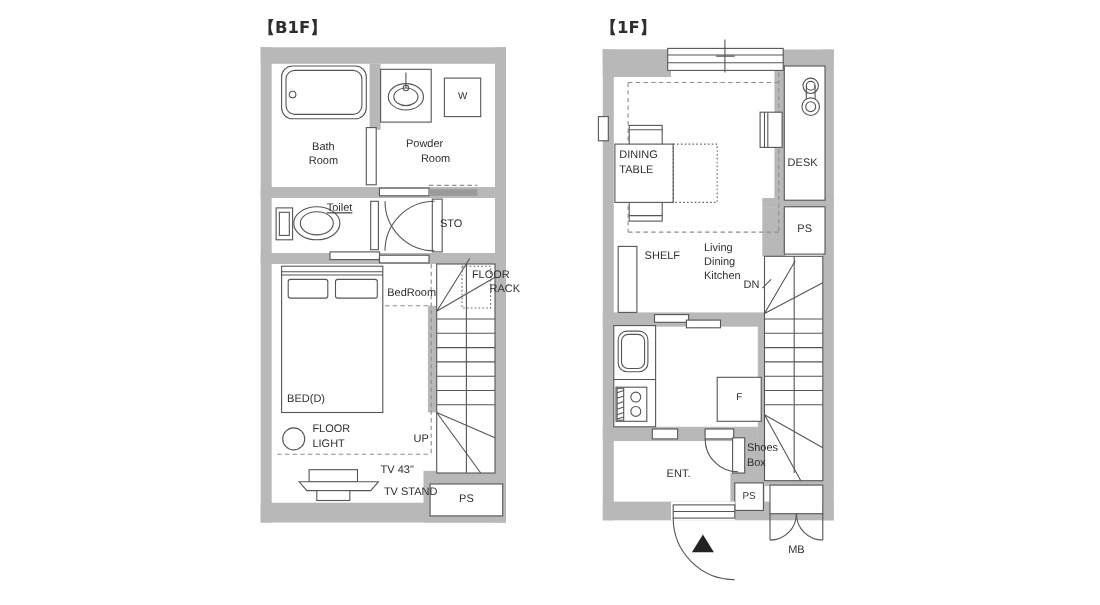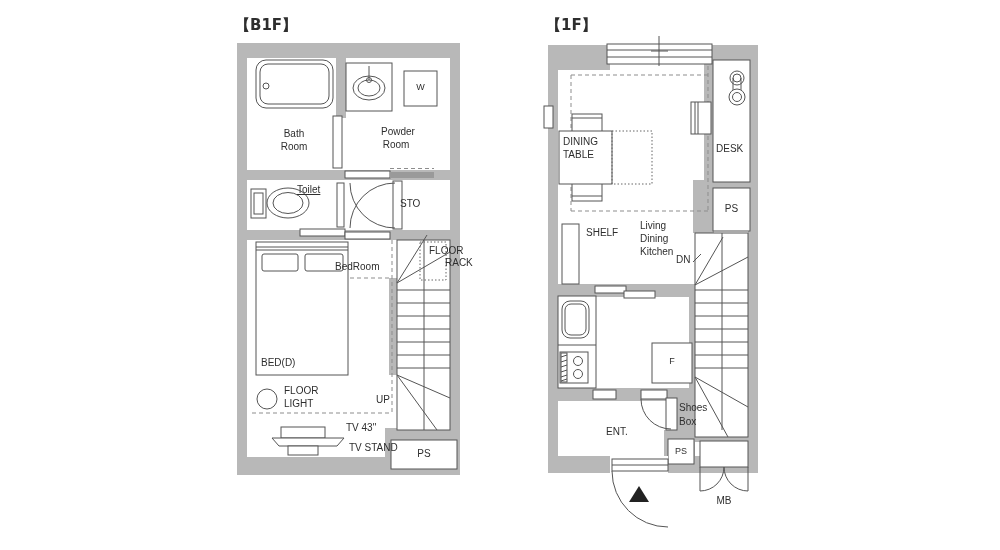--- a/index.html
+++ b/index.html
@@ -218,26 +218,26 @@
       <path class="ln" d="M612,465 H668"></path>
       <path class="ln" d="M612,471 A56,56 0 0 0 668,527"></path>
       <polygon class="tri" points="639,486 629,502 649,502"></polygon>
     </g>
   </g>
 </svg>
 
 <div class="lbl f15" style="left:235px;top:18px;">【B1F】</div>
 <div class="lbl f11 c" style="left:274px;top:129px;width:40px;">Bath</div>
 <div class="lbl f11 c" style="left:274px;top:142px;width:40px;">Room</div>
-<div class="lbl f11 c" style="left:376px;top:127px;width:44px;">Powder</div>
+<div class="lbl f11 c" style="left:364px;top:127px;width:44px;">Powder</div>
 <div class="lbl f11 c" style="left:374px;top:140px;width:44px;">Room</div>
 <div class="lbl f9 c" style="left:404px;top:83px;width:33px;">W</div>
 <div class="lbl f11" style="left:297px;top:185px;text-decoration:underline;">Toilet</div>
 <div class="lbl f10" style="left:400px;top:199px;">STO</div>
-<div class="lbl f11" style="left:335px;top:262px;">BedRoom</div>
+<div class="lbl f11" style="left:352px;top:262px;">BedRoom</div>
 <div class="lbl f10" style="left:429px;top:246px;">FLOOR</div>
 <div class="lbl f10" style="left:445px;top:258px;">RACK</div>
 <div class="lbl f11" style="left:261px;top:358px;text-align:center;">BED(D)</div>
 <div class="lbl f11" style="left:284px;top:386px;">FLOOR</div>
 <div class="lbl f11" style="left:284px;top:399px;">LIGHT</div>
 <div class="lbl f10" style="left:376px;top:395px;">UP</div>
 <div class="lbl f10" style="left:346px;top:423px;">TV 43"</div>
 <div class="lbl f10" style="left:349px;top:443px;">TV STAND</div>
 <div class="lbl f10 c" style="left:391px;top:449px;width:66px;">PS</div>
 

